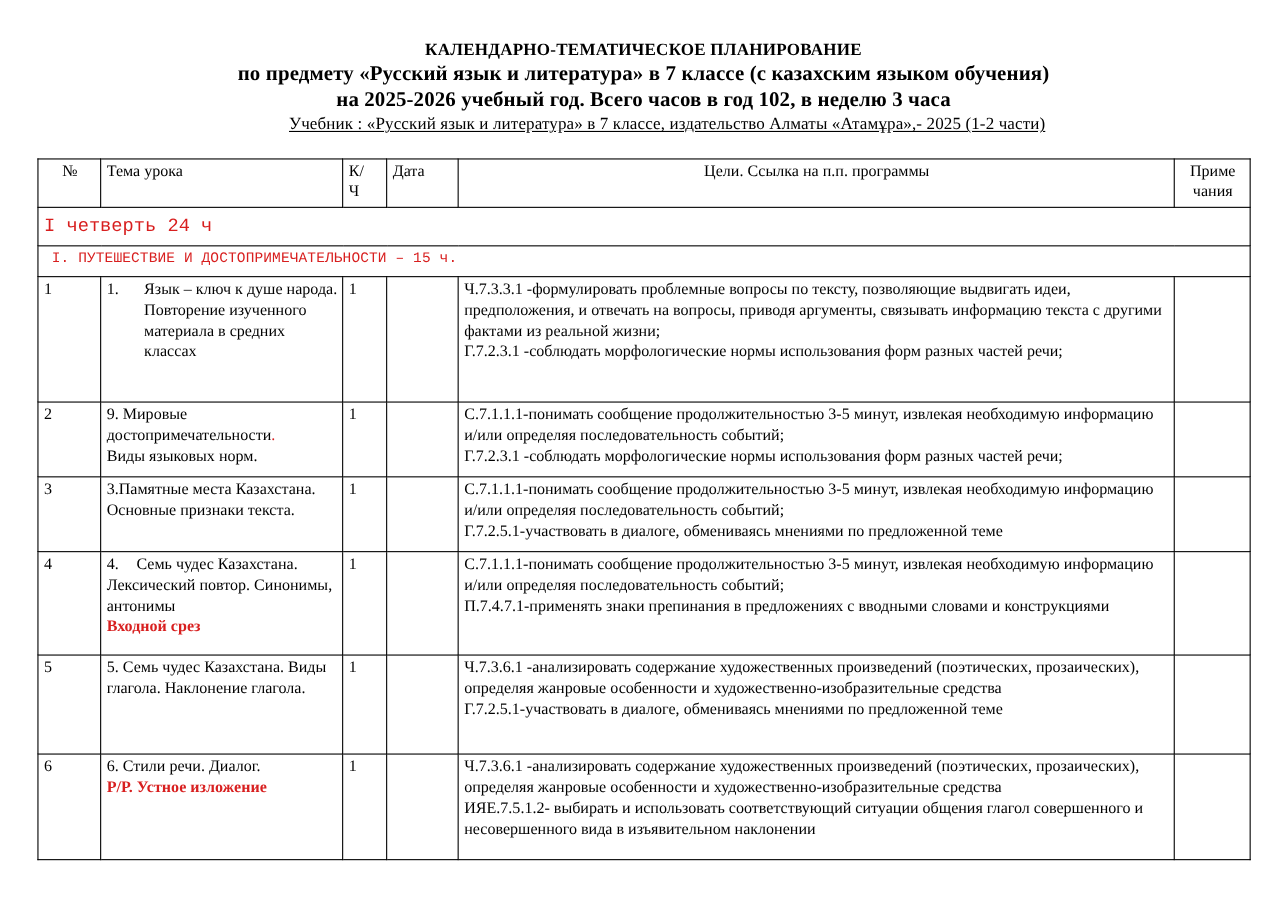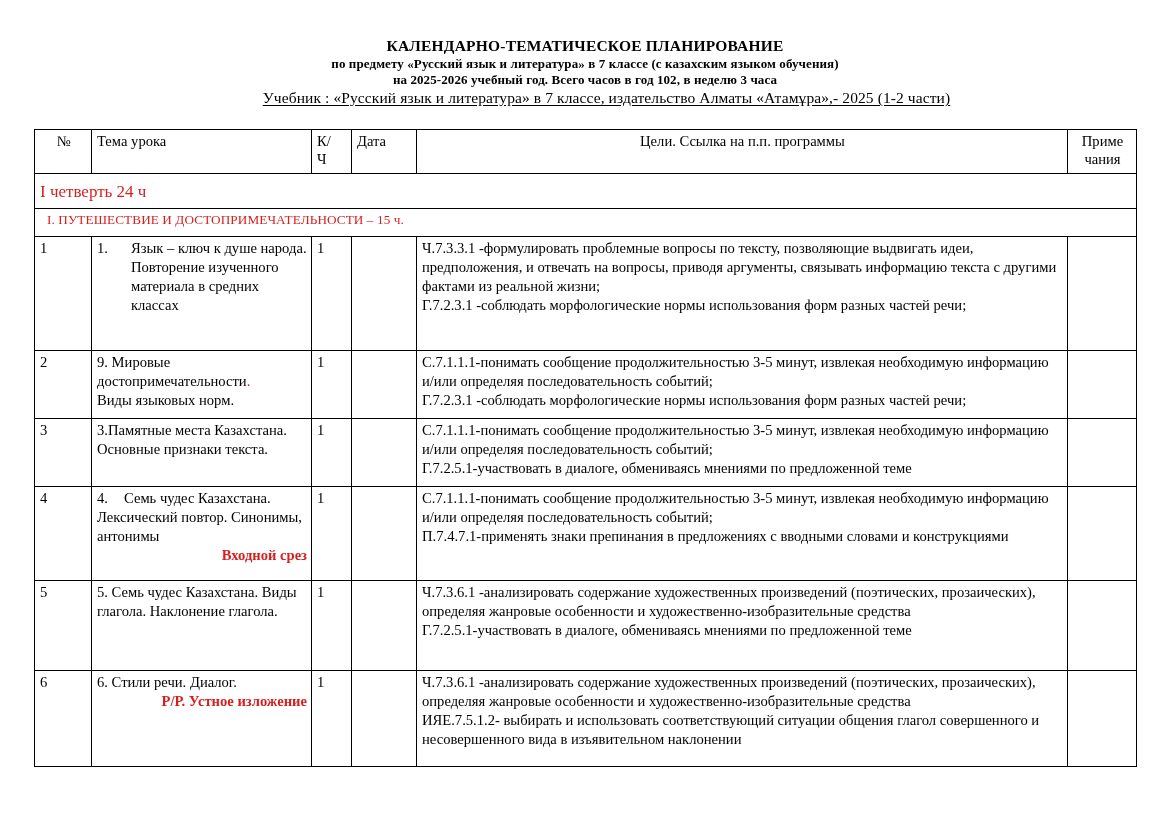--- a/index.html
+++ b/index.html
@@ -23,21 +23,21 @@
     padding: 0;
   }
 
   
   .doc-header {
     padding-top: 36px;
     text-align: center;
     line-height: 1.26;
   }
   .doc-header .hline {
-    font-size: 13px;
+    font-size: 19px;
     font-weight: bold;
     letter-spacing: 0.1px;
     white-space: nowrap;
   }
   .doc-header .hline.title {
     font-size: 15.5px;
     letter-spacing: 0.2px;
   }
   .doc-header .hline.plain {
     font-weight: normal;
@@ -86,20 +86,21 @@
   thead td.h-note    { text-align: center; line-height: 1.25; }
   thead td.h-kch     { text-align: left; line-height: 1.25; }
 
   
   td.banner {
     text-align: center;
     color: #d81f1f;
     font-weight: bold;
     padding-top: 6px;
     padding-bottom: 7px;
+    font-family: Liberation Mono, monospace;
   }
   td.banner.quarter { font-size: 17px; height: 24px; padding-top: 7px;}
   td.banner.section { font-size: 13.2px; height: 22px; letter-spacing: 0.1px; padding-left: 12px;}
 
   
   .r-no  { text-align: left; }
   .r-kch { text-align: left; }
 
   .theme-list {
     margin: 0;
@@ -112,21 +113,21 @@
   }
   .theme-list li .marker {
     position: absolute;
     left: -34px;
     width: 30px;
     text-align: left;
   }
   .tab-num { display: inline-block; min-width: 27px; }
 
   .red { color: #d81f1f; }
-  .red-b { color: #d81f1f; font-weight: bold; text-align: right; }
+  .red-b { color: #d81f1f; font-weight: bold; }
 
   .goal-line { display: block; }
 
   
   tr.row1 td { height: 108px; }
   tr.row2 td { height: 62px; }
   tr.row3 td { height: 62px; }
   tr.row4 td { height: 88px; }
   tr.row5 td { height: 84px; }
   tr.row6 td { height: 90px; }

